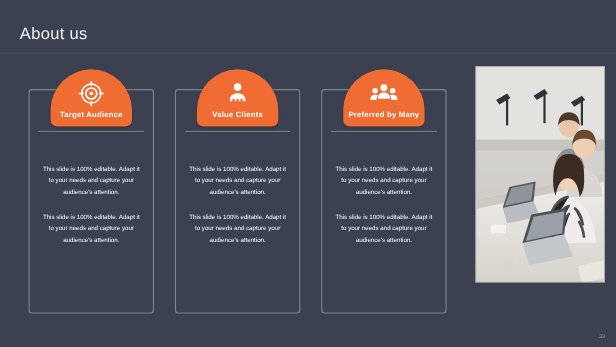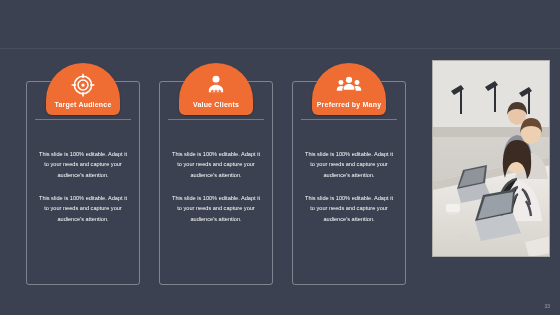--- a/index.html
+++ b/index.html
@@ -122,20 +122,21 @@
     right:10px;bottom:6px;
     font-size:5px;
     color:#9aa0ad;
   }
 </style>
 </head>
 <body>
 
 <div class="slide">
 
+  <div class="title">About us</div>
   <div class="title-rule"></div>
 
   <div class="cards">
 
     <div class="card c0"></div>
     <div class="cap p0">
       <div class="cap-icon">
         <svg width="26" height="26" viewBox="0 0 24 24" fill="none" stroke="#fff" stroke-width="1.4">
           <circle cx="12" cy="12" r="8"></circle>
           <circle cx="12" cy="12" r="4.6"></circle>

